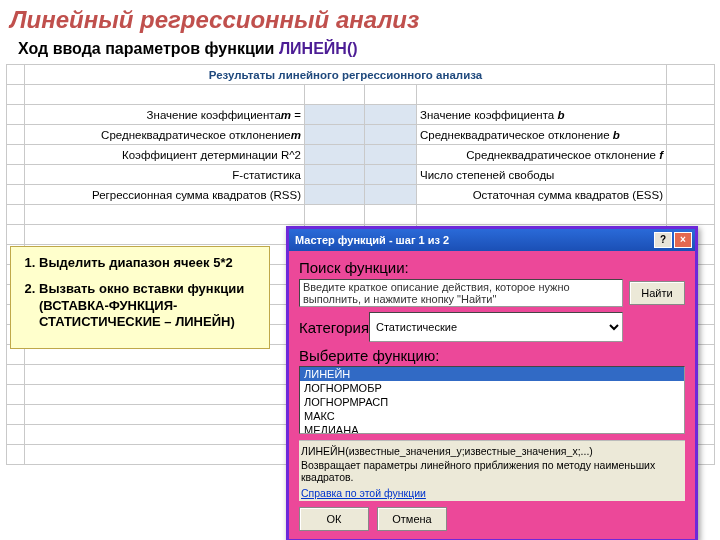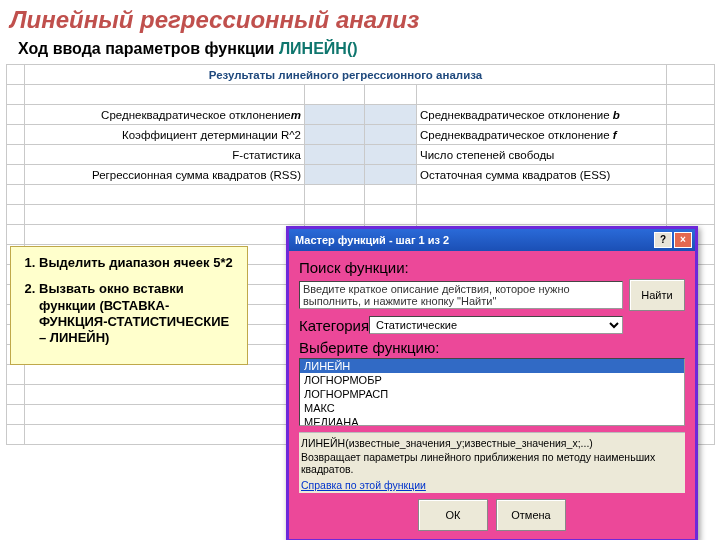--- a/index.html
+++ b/index.html
@@ -1,47 +1,47 @@
 <!DOCTYPE html>
 <html><head>
 <meta charset="utf-8">
 <style>
   * { box-sizing: border-box; margin: 0; padding: 0; }
   body { font-family: Arial, sans-serif; width: 720px; height: 540px; background: #fff; position: relative; overflow: hidden; }
   .slide-title { color: #c0504d; font-size: 24px; font-weight: bold; padding: 6px 10px 2px; font-style: italic; }
   .subtitle { font-size: 16px; font-weight: bold; padding: 4px 18px 6px; color: #000; }
-  .subtitle .fn { color: #0f766e; }
+  .subtitle .fn { color: #4c1d95; }
   .sheet { position: relative; margin: 0 6px; }
   table.grid { border-collapse: collapse; width: 708px; table-layout: fixed; }
   table.grid td { border: 1px solid #c9c9c9; height: 20px; font-size: 11.5px; padding: 1px 3px; text-align: right; vertical-align: middle; overflow: hidden; white-space: nowrap; }
   .hdr { font-weight: bold; color: #1f497d; text-align: center !important; font-size: 13px; }
   .sel { background: #dbe5f1; }
   .ital { font-style: italic; font-weight: bold; }
-  .note { position: absolute; left: 10px; top: 246px; width: 238px; background: #ffffcc; border: 1px solid #bfa84a; padding: 8px 10px; font-size: 13px; font-weight: bold; }
+  .note { position: absolute; left: 10px; top: 246px; width: 260px; background: #ffffcc; border: 1px solid #bfa84a; padding: 8px 10px; font-size: 13px; font-weight: bold; }
   .note ol { padding-left: 18px; }
   .note li { margin-bottom: 10px; line-height: 1.25; }
   .dialog { position: absolute; left: 286px; top: 226px; width: 412px; background: #ec4899; border: 3px solid #6d28d9; box-shadow: 2px 2px 6px rgba(0,0,0,0.4); font-size: 11px; font-family: Tahoma, sans-serif; }
   .titlebar { background: linear-gradient(to bottom, #2a6ad8, #1b4fb5); height: 22px; display: flex; align-items: center; padding: 0 3px 0 6px; color: #fff; font-weight: bold; }
   .titlebar .ttl { flex: 1; font-size: 11px; }
   .titlebar .wbtn { width: 18px; height: 16px; margin-left: 2px; background: #e8e4d8; border: 1px solid #fff; color: #000; font-size: 10px; text-align: center; line-height: 13px; cursor: pointer; }
   .titlebar .close { background: #e46850; color: #fff; border-color: #fff; }
   .dlg-body { padding: 8px 10px; }
   .dlg-row { margin-bottom: 5px; display: flex; align-items: center; gap: 6px; }
   .dlg-label { font-size: 15px; color: #000; white-space: nowrap; }
   .dlg-input { flex: 1; border: 1px inset #999; background: #fff; height: 18px; font-size: 11px; padding: 1px 3px; }
-  .dlg-sel { flex: 1; border: 1px inset #999; background: #fff; height: 18px; font-size: 11px; padding: 0 2px; }
-  .dlg-btn { background: #ece9d8; border: 1px solid #888; box-shadow: inset 1px 1px 0 #fff; min-width: 56px; height: 32px; font-size: 11px; cursor: pointer; padding: 0 6px; }
+  .dlg-sel { flex: 1; border: 1px inset #999; background: #fff; height: 30px; font-size: 11px; padding: 0 2px; }
+  .dlg-btn { background: #ece9d8; border: 1px solid #888; box-shadow: inset 1px 1px 0 #fff; min-width: 56px; height: 24px; font-size: 11px; cursor: pointer; padding: 0 6px; }
   .listbox { border: 1px inset #999; background: #fff; height: 68px; overflow: hidden; margin: 2px 0 6px; }
   .listbox .item { font-size: 11px; padding: 1px 4px; }
   .listbox .selitem { background: #316ac5; color: #fff; }
   .syntax { background: #ece9d8; border-top: 1px solid #bbb; padding: 4px 2px 2px; margin-top: 2px; }
   .syntax .fn-sig { font-weight: normal; font-size: 10.5px; }
   .syntax .desc { font-size: 10.5px; color: #000; margin: 2px 0 4px; line-height: 1.15; }
   .syntax a { color: #0033cc; text-decoration: underline; font-size: 10.5px; }
-  .dlg-foot { display: flex; justify-content: center; gap: 8px; padding-top: 6px; }
+  .dlg-foot { display: flex; justify-content: flex-start; gap: 8px; padding-top: 6px; }
 </style>
 </head>
 <body>
 
 <div class="slide-title">Линейный регрессионный анализ</div>
 <div class="subtitle">
   <span>Ход ввода параметров функции </span><span class="fn">ЛИНЕЙН()</span>
 </div>
 
 <div class="sheet">
@@ -63,48 +63,56 @@
   <tr>
           <td></td>
           <td></td>
           <td></td>
           <td></td>
           <td></td>
           <td></td>
         </tr>
   <tr>
           <td></td>
+    <td><span>Значение коэффициента</span><span class="ital">m</span><span> =</span></td>
+    <td class="sel"></td>
+          <td class="sel"></td>
+    <td style="text-align:left"><span>Значение коэффициента </span><span class="ital">b</span></td>
+          <td></td>
+        </tr>
+  <tr>
+          <td></td>
     <td><span>Среднеквадратическое отклонение</span><span class="ital">m</span></td>
     <td class="sel"></td>
           <td class="sel"></td>
     <td style="text-align:left"><span>Среднеквадратическое отклонение </span><span class="ital">b</span></td>
           <td></td>
         </tr>
   <tr>
           <td></td>
     <td>Коэффициент детерминации R^2</td>
     <td class="sel"></td>
           <td class="sel"></td>
-    <td style="text-align:left"><span>Среднеквадратическое отклонение </span><span class="ital">f</span></td>
+    <td style="text-align:right"><span>Среднеквадратическое отклонение </span><span class="ital">f</span></td>
           <td></td>
         </tr>
   <tr>
           <td></td>
     <td>F-статистика</td>
     <td class="sel"></td>
           <td class="sel"></td>
     <td style="text-align:left">Число степеней свободы</td>
           <td></td>
         </tr>
   <tr>
           <td></td>
     <td>Регрессионная сумма квадратов (RSS)</td>
     <td class="sel"></td>
           <td class="sel"></td>
-    <td style="text-align:left">Остаточная сумма квадратов (ESS)</td>
+    <td style="text-align:right">Остаточная сумма квадратов (ESS)</td>
           <td></td>
         </tr>
   <tr>
           <td></td>
           <td></td>
           <td></td>
           <td></td>
           <td></td>
           <td></td>
         </tr>

